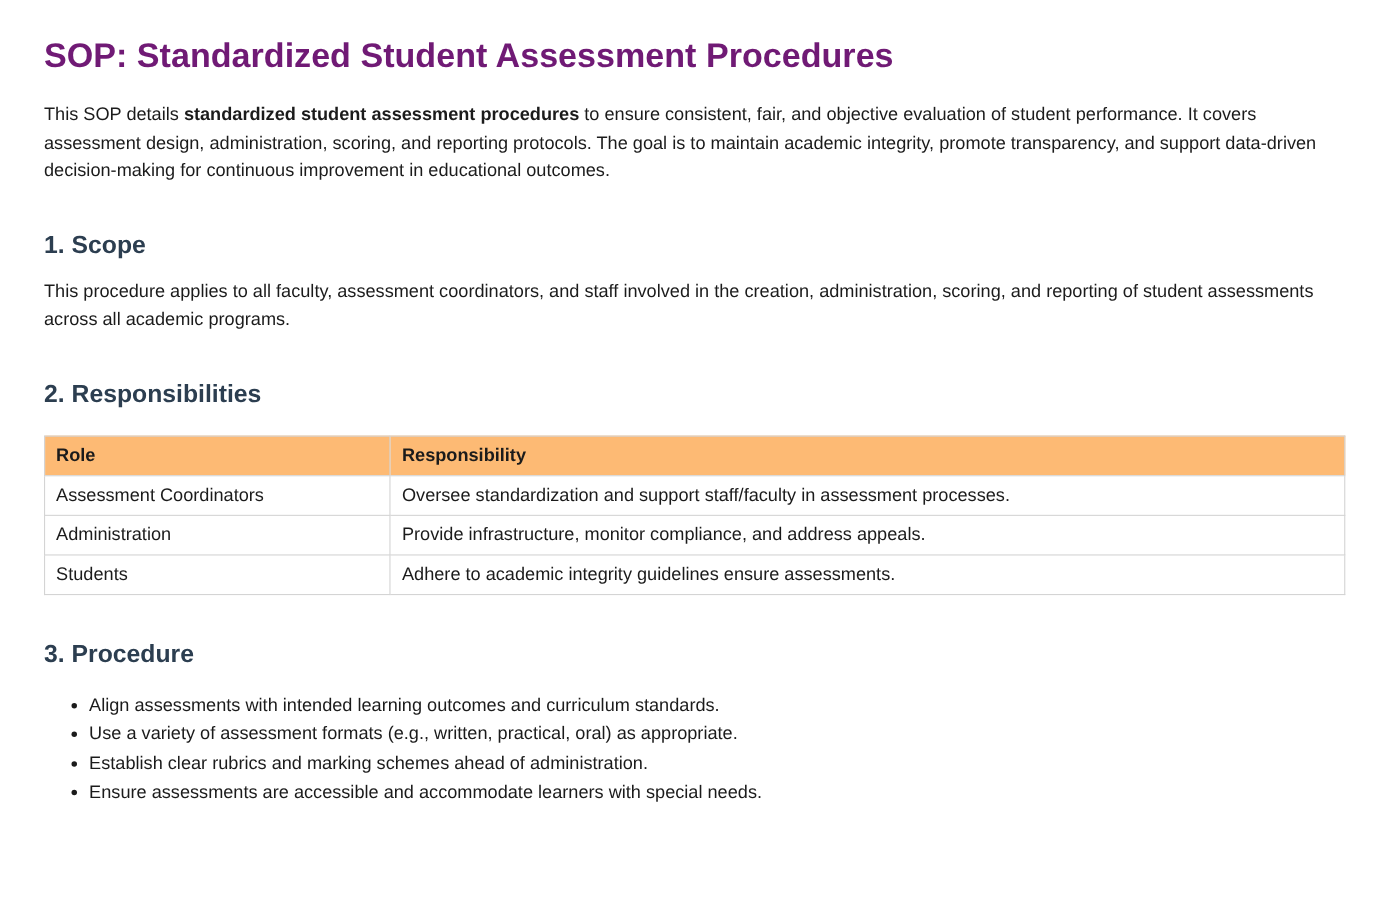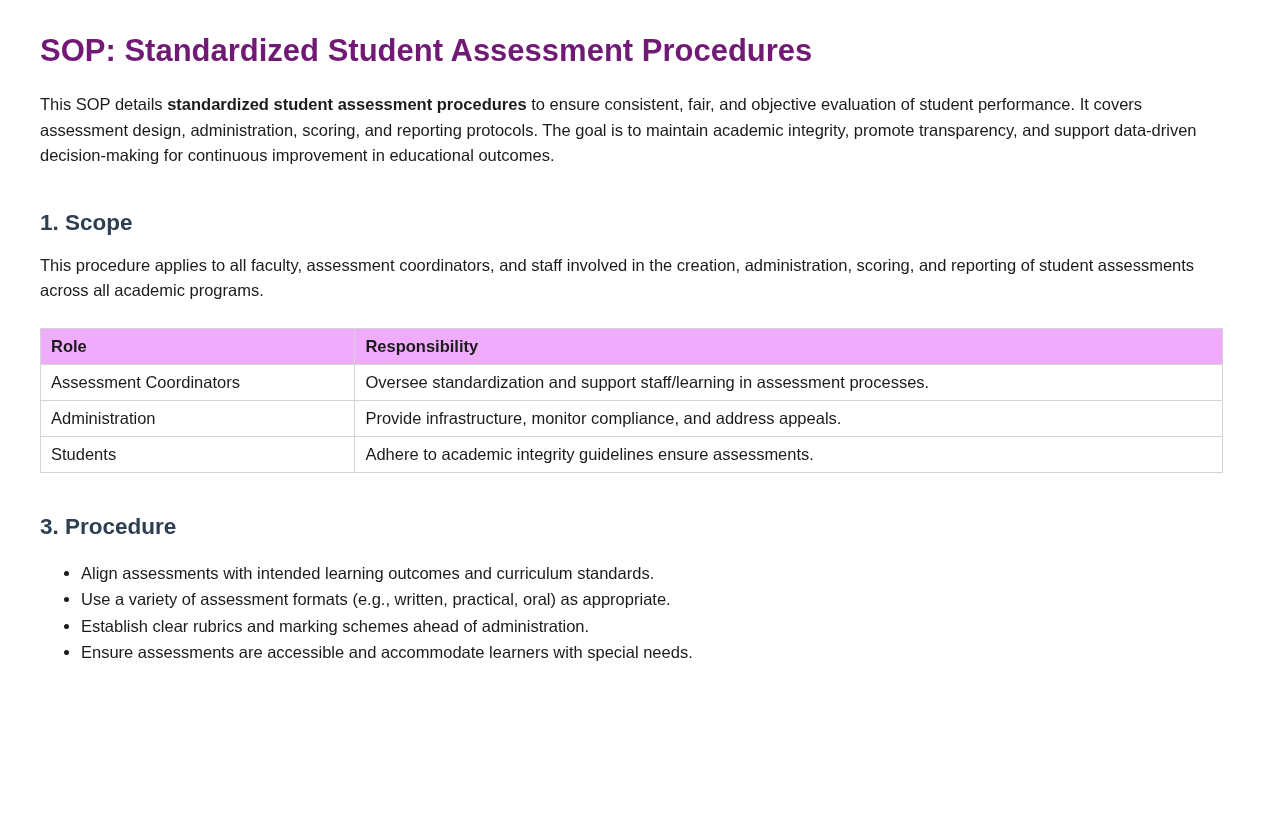--- a/index.html
+++ b/index.html
@@ -49,21 +49,21 @@
   }
   table.resp-table th,
   table.resp-table td {
     border: 1px solid #d4d4d4;
     padding: 8px 10px;
     line-height: 19px;
     text-align: left;
     vertical-align: middle;
   }
   table.resp-table th {
-    background: #f0abfc;
+    background: #fdba74;
     font-weight: bold;
   }
   table.resp-table th.col-role {
     width: 26.6%;
   }
   ul.bullet-list {
     margin: 20px 0 0 0;
     padding-left: 41px;
   }
   ul.bullet-list li {
@@ -78,32 +78,33 @@
 <div>
 
   <h1 class="doc-title">SOP: Standardized Student Assessment Procedures</h1>
 
   <p><span>This SOP details </span><strong>standardized student assessment procedures</strong><span> to ensure consistent, fair, and objective evaluation of student performance. It covers assessment design, administration, scoring, and reporting protocols. The goal is to maintain academic integrity, promote transparency, and support data-driven decision-making for continuous improvement in educational outcomes.</span></p>
 
   <h2 class="h2">1. Scope</h2>
 
   <p>This procedure applies to all faculty, assessment coordinators, and staff involved in the creation, administration, scoring, and reporting of student assessments across all academic programs.</p>
 
+  <h2 class="h2">2. Responsibilities</h2>
 
   <table class="resp-table">
     <thead>
       <tr>
         <th class="col-role">Role</th>
         <th>Responsibility</th>
       </tr>
     </thead>
     <tbody>
       <tr>
         <td>Assessment Coordinators</td>
-        <td>Oversee standardization and support staff/learning in assessment processes.</td>
+        <td>Oversee standardization and support staff/faculty in assessment processes.</td>
       </tr>
       <tr>
         <td>Administration</td>
         <td>Provide infrastructure, monitor compliance, and address appeals.</td>
       </tr>
       <tr>
         <td>Students</td>
         <td>Adhere to academic integrity guidelines ensure assessments.</td>
       </tr>
     </tbody>

